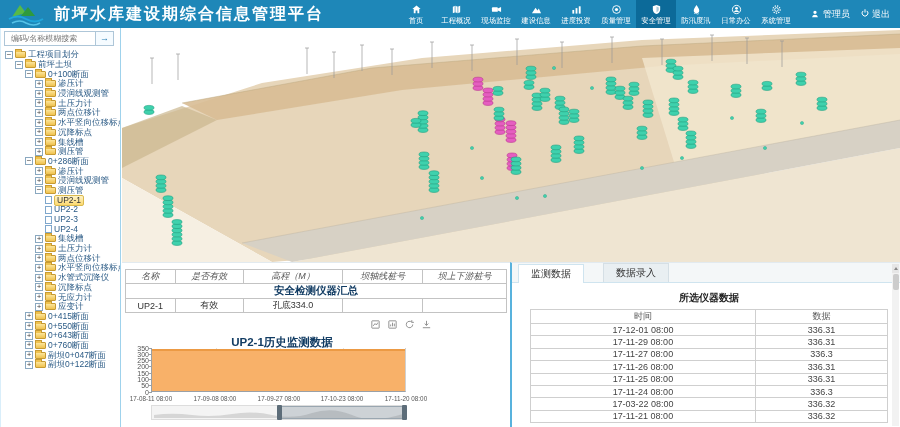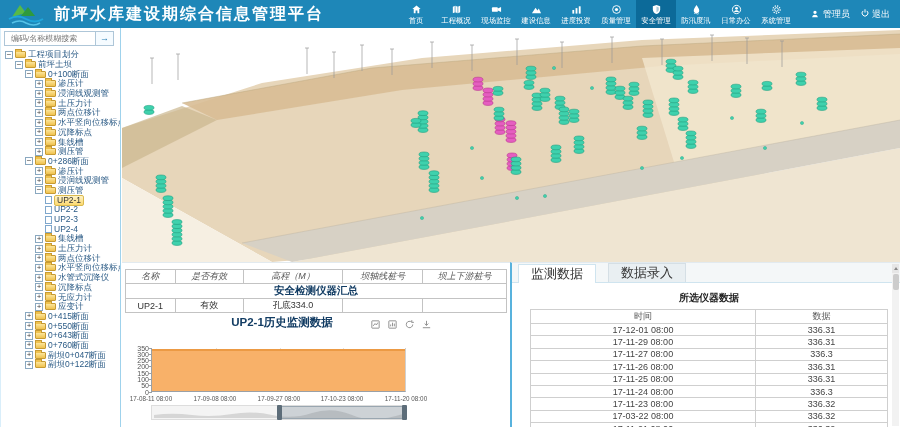--- a/index.html
+++ b/index.html
@@ -40,38 +40,38 @@
   .model-view { position:absolute; top:28px; left:122px; width:778px; height:234px; background:#fff; overflow:hidden; }
 
   
   .left-panel { position:absolute; top:262px; left:122px; width:388px; height:165px; background:#fff; border-top:1px solid #e2eaef; }
   .sum-table { width:382px; margin:6px 0 0 3px; border-collapse:collapse; table-layout:fixed; }
   .sum-table td { border:1px solid #c3c3c3; text-align:center; font-size:9px; color:#333; height:12px; padding:0; overflow:hidden; }
   .sum-table .cap { font-size:10.5px; font-weight:bold; color:#123c63; height:13px; }
   .sum-table .hd { font-style:italic; color:#555; }
 
   .chart-wrap { position:absolute; left:0; top:52px; width:388px; height:113px; }
-  .chart-title { position:absolute; left:0; top:0; width:320px; text-align:center; font-size:11.5px; font-weight:bold; color:#123c63; }
+  .chart-title { position:absolute; left:0; top:20px; width:320px; text-align:center; font-size:11.5px; font-weight:bold; color:#123c63; }
   .chart-toolbar { position:absolute; right:78px; top:4px; display:flex; gap:6px; }
   .chart-toolbar svg { width:11px; height:11px; display:block; cursor:pointer; }
   .plot { position:absolute; left:29px; top:33px; width:255px; height:44px; border-left:1px solid #9aa0a6; border-bottom:1px solid #9aa0a6; border-right:1px solid #d0d0d0; }
   .area-fill { position:absolute; left:0; bottom:0; width:100%; background:#f8b169; border-top:2px solid #ec9a44; }
   .vgrid { position:absolute; top:0; bottom:0; width:1px; background:rgba(90,90,90,.18); }
   .ytick { position:absolute; width:26px; left:-29px; text-align:right; font-size:7px; color:#555; line-height:7px; }
   .ytick i { position:absolute; right:-3px; top:3px; width:3px; height:1px; background:#9aa0a6; }
   .xlab { position:absolute; top:80px; width:64px; margin-left:-32px; text-align:center; font-size:7px; color:#555; white-space:nowrap; transform:scale(.9); }
   .dz { position:absolute; left:29px; top:90px; width:255px; height:15px; background:#f4f4f4; border:1px solid #ddd; }
   .dz svg { position:absolute; left:0; top:0; }
   .dz-sel { position:absolute; top:0; bottom:0; background:rgba(105,123,137,.28); border-top:1px solid #99a6b0; border-bottom:1px solid #99a6b0; }
   .dz-handle { position:absolute; top:-1px; width:5px; height:15px; background:#5d6d79; border-radius:1px; cursor:ew-resize; }
 
   
   .right-panel { position:absolute; top:262px; left:510px; width:390px; height:165px; background:#fff; border-left:2px solid #58b2dd; border-top:1px solid #e2eaef; overflow:hidden; }
   .tabbar { height:20px; background:#f4f7f8; border-bottom:1px solid #cfe4ef; display:flex; align-items:flex-end; padding-left:6px; }
-  .tab { height:19px; line-height:18px; padding:0 12px; font-size:13px; color:#333; border:1px solid #d5dfe5; border-bottom:none; background:#e9eff2; margin-right:12px; cursor:pointer; }
+  .tab { height:19px; line-height:18px; padding:0 12px; font-size:10px; color:#333; border:1px solid #d5dfe5; border-bottom:none; background:#e9eff2; margin-right:19px; cursor:pointer; }
   .tab.active { background:#fff; border-color:#cfe4ef; position:relative; top:1px; }
   .rp-title { margin-top:8px; width:358px; margin-left:18px; text-align:center; font-size:10px; font-weight:bold; color:#222; }
   .rp-table { width:358px; margin:4px 0 0 18px; border-collapse:collapse; table-layout:fixed; }
   .rp-table td { border:1px solid #cfcfcf; font-size:9px; color:#444; text-align:center; height:12.4px; padding:0; }
   .rp-table .hd { color:#555; }
   .scrollbar { position:absolute; right:1px; top:1px; bottom:1px; width:7px; background:#f2f2f2; }
   .sb-up { position:absolute; top:0; left:0; width:7px; height:9px; background:#e6e6e6; }
   .sb-up:before { content:""; position:absolute; left:1.5px; top:3px; border-left:2px solid transparent; border-right:2px solid transparent; border-bottom:3px solid #888; }
   .sb-thumb { position:absolute; top:10px; left:0.5px; width:6px; height:16px; background:#ccc; border-radius:2px; }
 </style>
@@ -764,24 +764,20 @@
           </tr>
           <tr>
             <td>17-11-25 08:00</td>
             <td>336.31</td>
           </tr>
           <tr>
             <td>17-11-24 08:00</td>
             <td>336.3</td>
           </tr>
           <tr>
-            <td>17-11-23 08:00</td>
-            <td>336.32</td>
-          </tr>
-          <tr>
             <td>17-03-22 08:00</td>
             <td>336.32</td>
           </tr>
           <tr>
             <td>17-11-21 08:00</td>
             <td>336.32</td>
           </tr>
         </tbody>
       </table>
     <div class="scrollbar">

